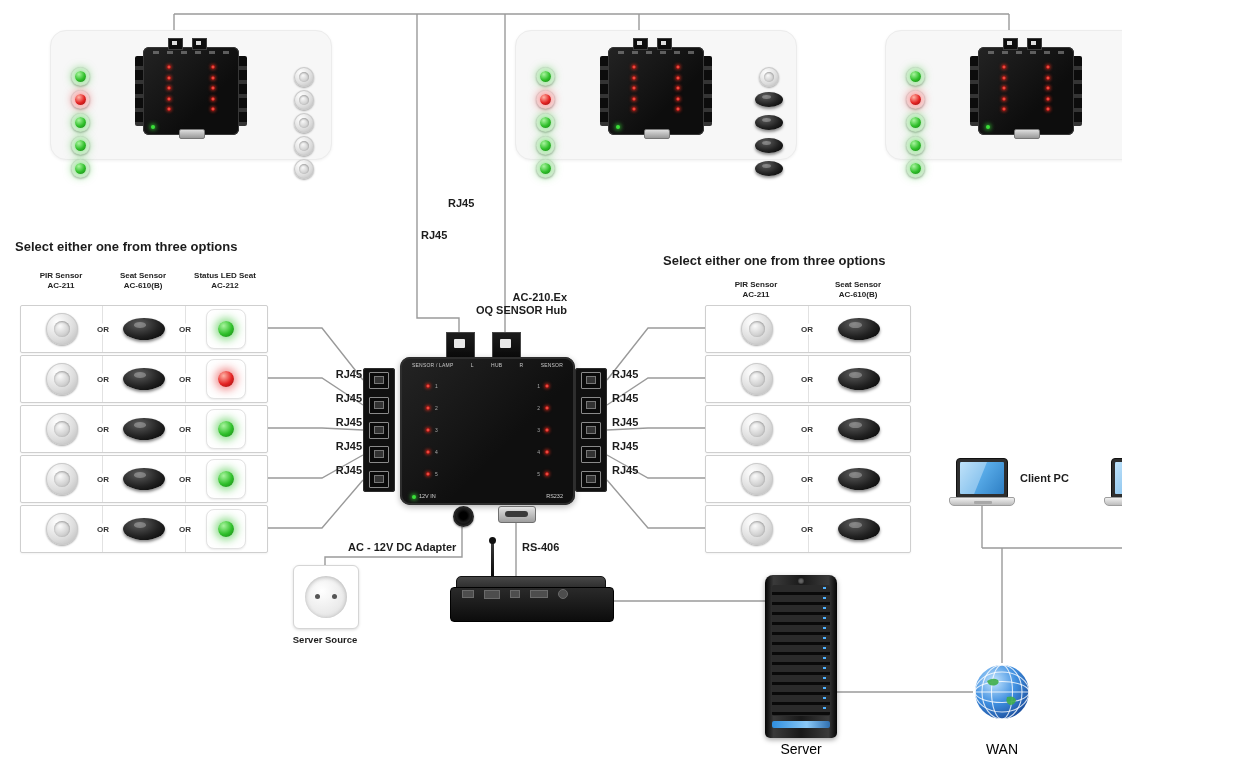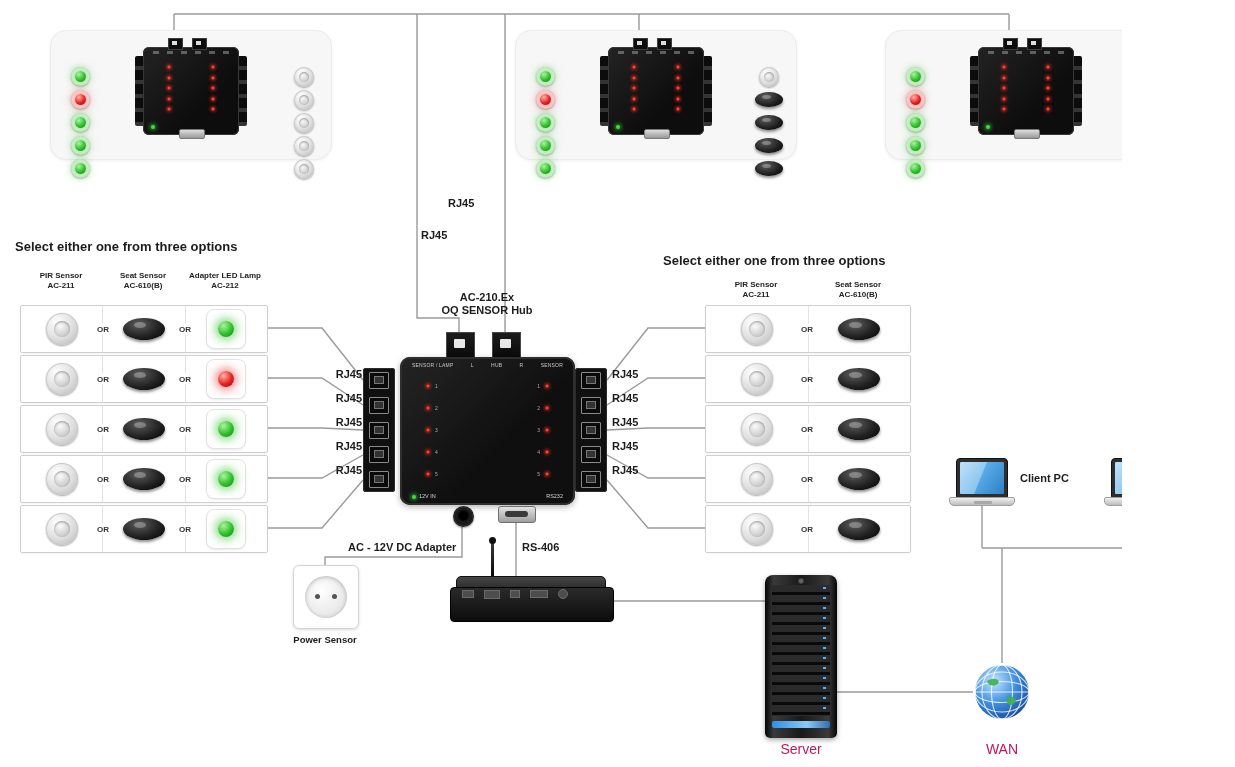--- a/index.html
+++ b/index.html
@@ -4,21 +4,21 @@
 <style>
   html,body{margin:0;padding:0;background:#fff;}
   #stage{position:relative;width:1122px;height:767px;background:#fff;overflow:hidden;
          font-family:"Liberation Sans", sans-serif;color:#1c1c1c;}
   .wires{position:absolute;left:0;top:0;}
   .wires g{stroke:var(--wire,#9a9a9a);}
 
   
   .lbl{position:absolute;font-weight:bold;color:#1c1c1c;white-space:nowrap;}
   .f13{font-size:13px;} .f11{font-size:11px;}
-  .plain14{position:absolute;font-size:14px;color:#be185d;text-align:center;}
+  .plain14{position:absolute;font-size:14px;color:#000000;text-align:center;}
   .caption{position:absolute;text-align:center;font-weight:bold;}
 
   
   .panel{position:absolute;top:30px;width:280px;height:128px;background:#f7f7f7;
          border:1px solid #ececec;border-radius:16px;box-shadow:0 1px 3px rgba(0,0,0,.06);}
   .p-led-col{position:absolute;left:20px;top:36px;display:flex;flex-direction:column;gap:4px;}
   .pled{width:19px;height:19px;border-radius:50%;background:#fff;display:flex;align-items:center;justify-content:center;
         box-shadow:0 1px 2px rgba(0,0,0,.25), inset 0 0 2px rgba(0,0,0,.25);}
   .pled .core{width:11px;height:11px;}
   .p-sensor-col{position:absolute;left:236px;top:36px;display:flex;flex-direction:column;gap:4px;}
@@ -404,21 +404,21 @@
   <span class="lbl f11" style="left:328px;top:464px;width:34px;text-align:right;">RJ45</span>
   <span class="lbl f11" style="left:612px;top:368px;">RJ45</span>
   <span class="lbl f11" style="left:612px;top:392px;">RJ45</span>
   <span class="lbl f11" style="left:612px;top:416px;">RJ45</span>
   <span class="lbl f11" style="left:612px;top:440px;">RJ45</span>
   <span class="lbl f11" style="left:612px;top:464px;">RJ45</span>
 
   <span class="lbl f13" style="left:15px;top:239px;">Select either one from three options</span>
   <span class="hdr" style="left:19px;top:271px;"><span>PIR Sensor</span><br><span>AC-211</span></span>
   <span class="hdr" style="left:101px;top:271px;"><span>Seat Sensor</span><br><span>AC-610(B)</span></span>
-  <span class="hdr" style="left:183px;top:271px;"><span>Adapter LED Lamp</span><br><span>AC-212</span></span>
+  <span class="hdr" style="left:183px;top:271px;"><span>Status LED Seat</span><br><span>AC-212</span></span>
 
   <div class="opt-row" style="left:20px;top:305px;width:246px;height:46px;">
     <div class="cell">
         <span class="sensor" data-kind="dome"></span>
       </div>
     <div class="cell">
         <span class="sensor" data-kind="seat"></span>
       </div>
     <div class="cell">
         <span class="lamp" data-led="green">
@@ -532,21 +532,21 @@
   <div class="opt-row" style="left:705px;top:505px;width:204px;height:46px;">
     <div class="cell">
         <span class="sensor" data-kind="dome"></span>
       </div>
     <div class="cell">
         <span class="sensor" data-kind="seat"></span>
       </div>
     <span class="or" style="left:93px;">OR</span>
   </div>
 
-  <div class="caption" style="left:407px;top:291px;width:160px;font-size:11px;line-height:13px;">
+  <div class="caption" style="left:407px;top:291px;width:160px;font-size:11px;line-height:13px;text-align:right;">
     <span>AC-210.Ex</span><br><span>OQ SENSOR Hub</span>
   </div>
   <div class="hub-jack" style="left:446px;"></div>
   <div class="hub-jack" style="left:492px;"></div>
 
   <div class="hub-body">
     <div class="hub-top-labels">
       <span>SENSOR / LAMP</span>
         <span>L</span>
       <span>HUB</span>
@@ -619,21 +619,21 @@
   </div>
   <div class="pjack"></div>
   <div class="db9"></div>
 
   <span class="lbl f11" style="left:348px;top:541px;text-align:right;">AC - 12V DC Adapter</span>
   <span class="lbl f11" style="left:522px;top:541px;">RS-406</span>
 
   <div class="power-box">
       <div class="socket"></div>
     </div>
-  <div class="caption" style="left:283px;top:634px;width:84px;font-size:9.5px;">Power Sensor</div>
+  <div class="caption" style="left:283px;top:634px;width:84px;font-size:9.5px;">Server Source</div>
 
   <div class="fhd">
     <span class="antenna"></span>
     <div class="fhd-top"></div>
     <div class="fhd-body"></div>
     <div class="fhd-ports">
       <span class="fp1"></span>
         <span class="fp2"></span>
         <span class="fp3"></span>
         <span class="fp4"></span>

